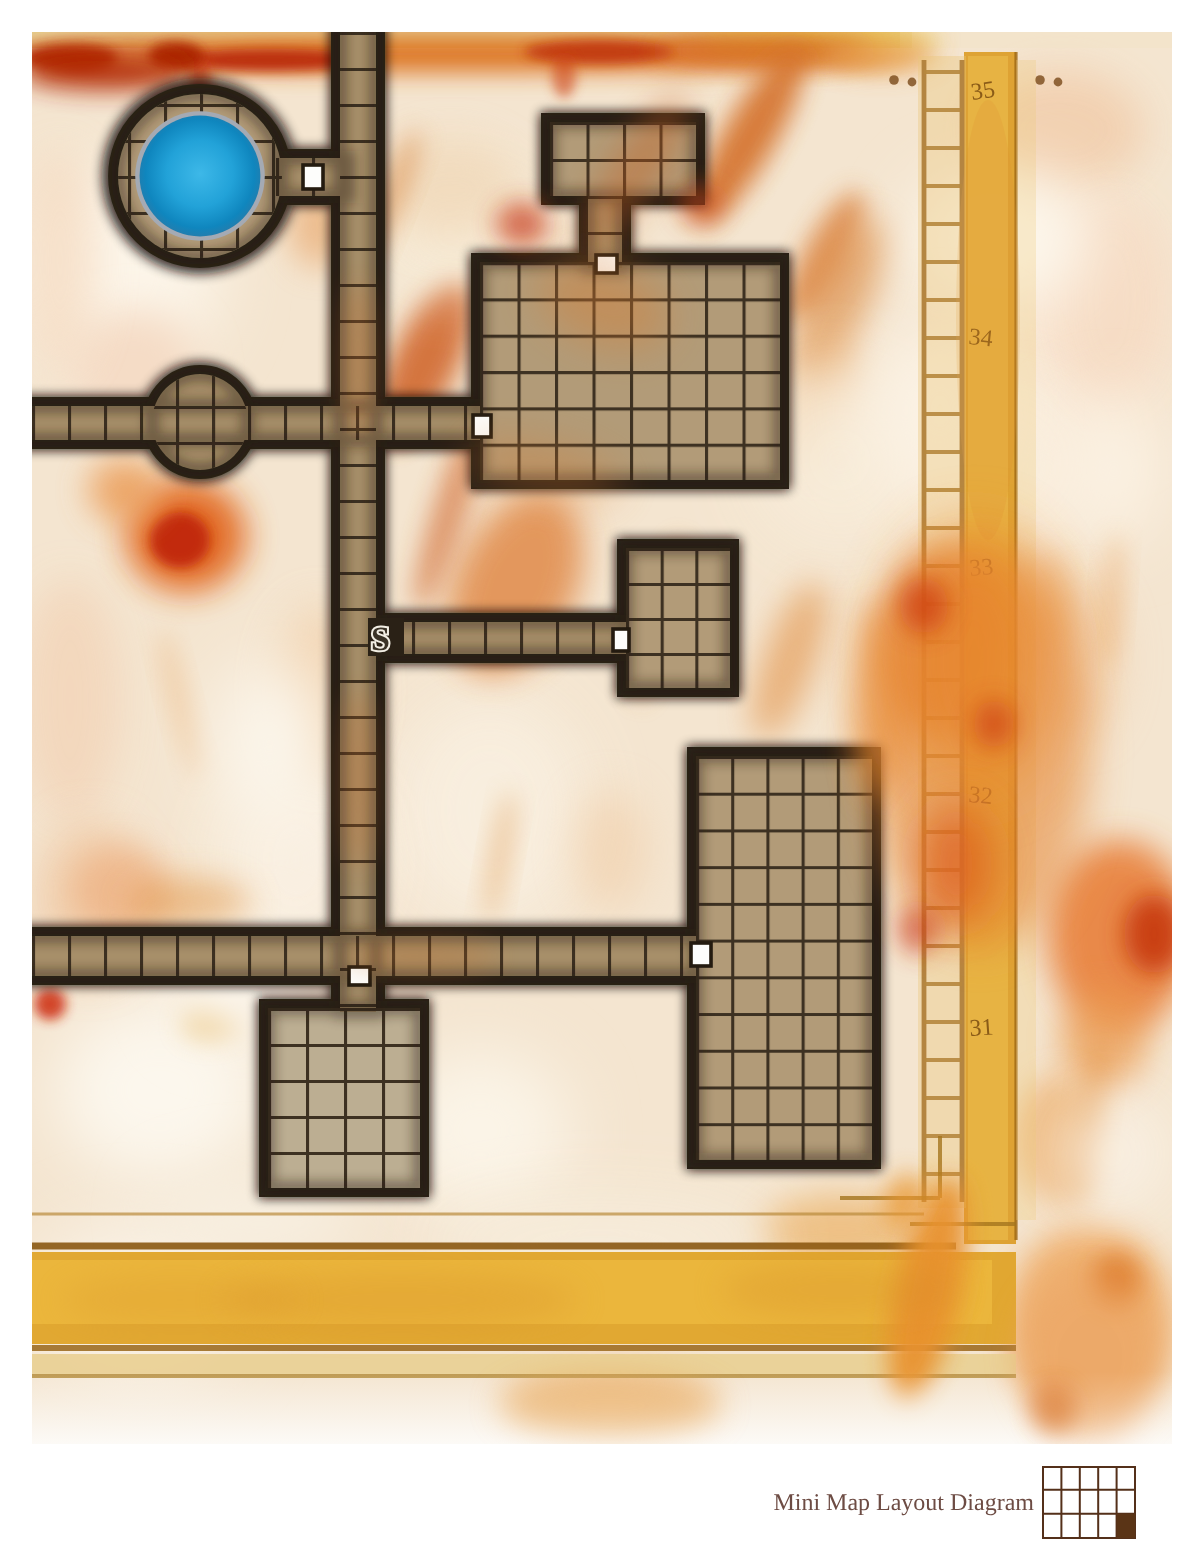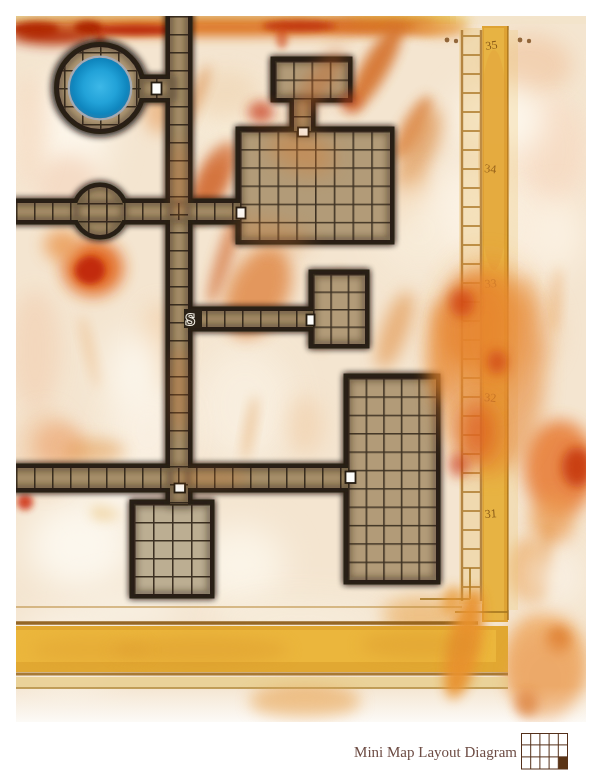--- a/index.html
+++ b/index.html
@@ -1,17 +1,17 @@
 <!DOCTYPE html>
 <html><head>
 <meta charset="utf-8">
 <style>
 html,body{margin:0;padding:0;background:#fff;}
 .page{position:relative;width:600px;height:776px;background:#fff;overflow:hidden;font-family:"Liberation Serif",serif;}
-.caption{position:absolute;left:0;top:744px;width:517px;text-align:right;font-size:15px;color:#6d4c44;letter-spacing:0px;}
+.caption{position:absolute;left:0;top:744px;width:517px;text-align:right;font-size:12px;color:#6d4c44;letter-spacing:0px;}
 </style>
 </head>
 <body>
 <div class="page">
 
 <svg width="600" height="776" viewBox="0 0 600 776" style="position:absolute;left:0;top:0">
 <defs>
 <clipPath id="cmap">
           <rect x="16" y="16" width="570" height="706"></rect>
         </clipPath>

